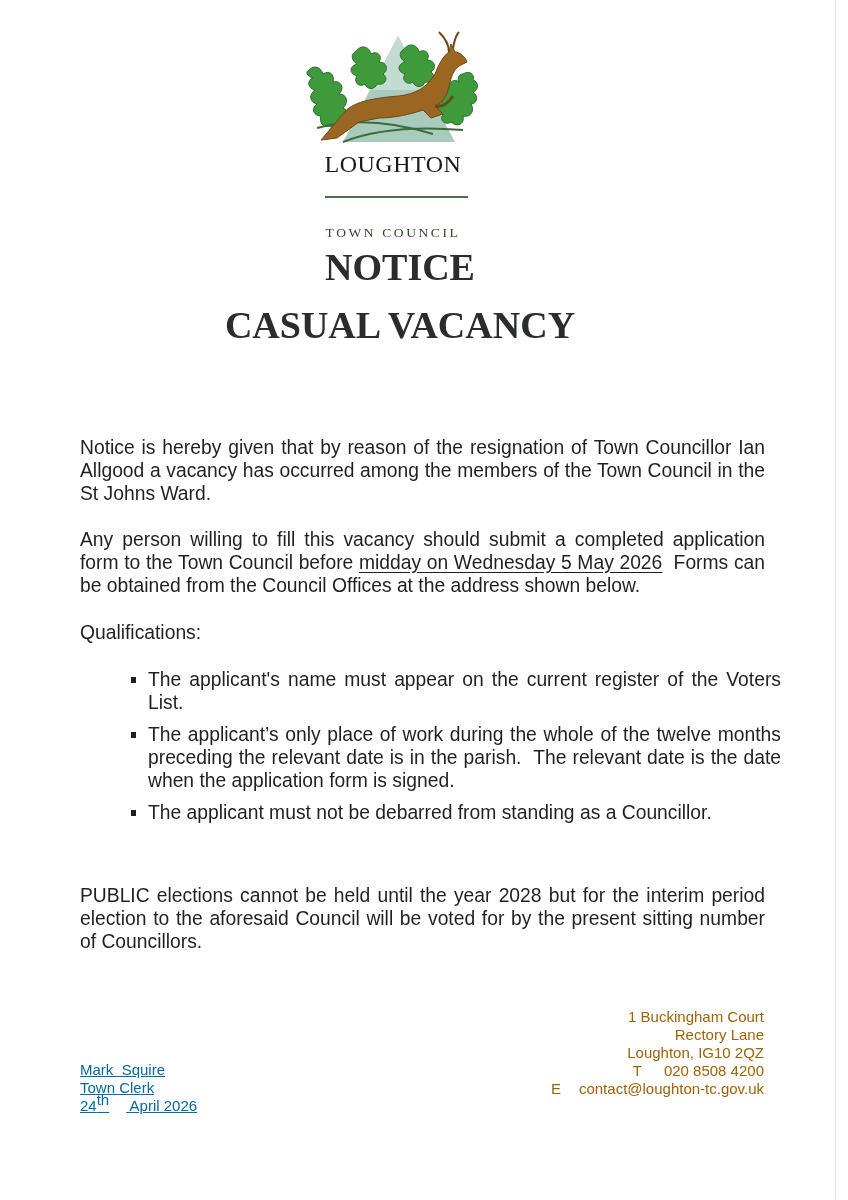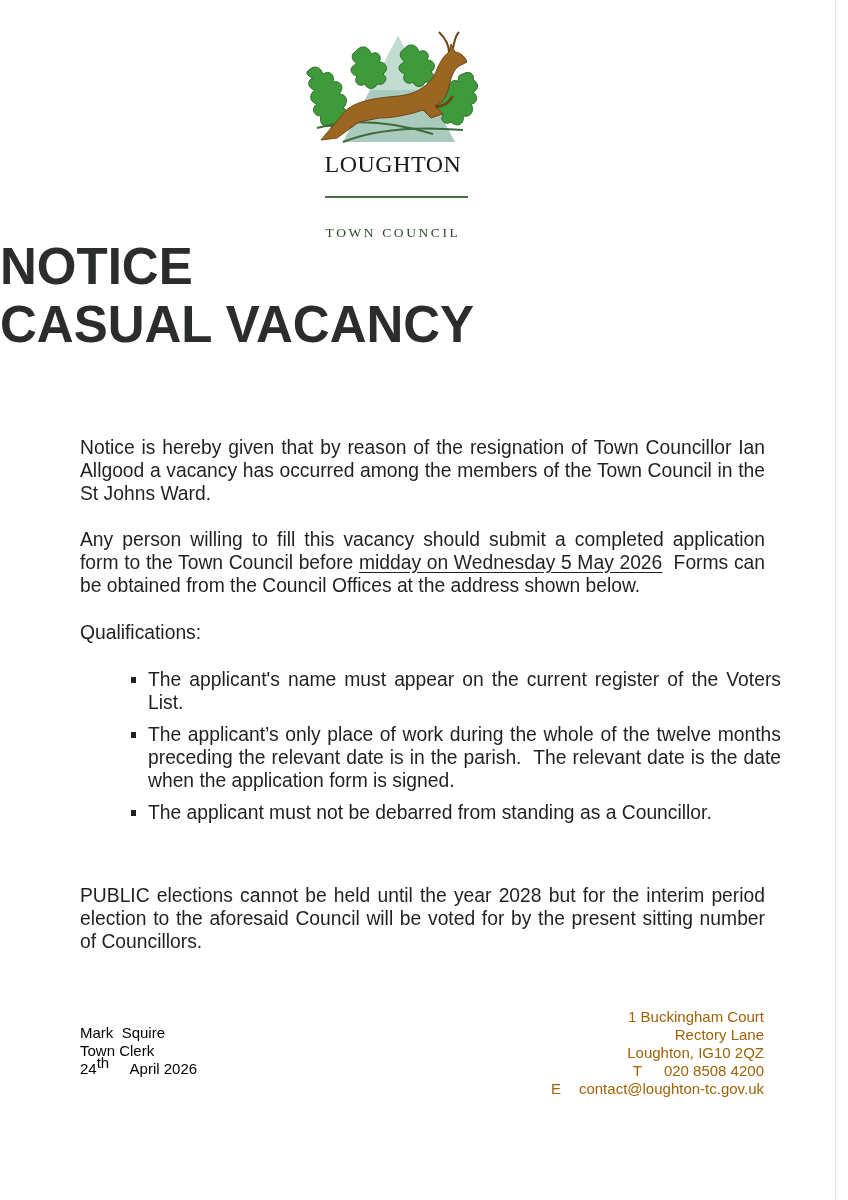--- a/index.html
+++ b/index.html
@@ -62,25 +62,26 @@
       top: 166px;
       width: 143px;
       height: 2px;
       background: #4b6e49;
     }
     .title {
       position: absolute;
       left: 0;
       top: 238px;
       width: 800px;
-      text-align: left;
+      text-align: center;
       font-weight: bold;
-      font-size: 51px;
+      font-size: 38px;
       line-height: 58px;
       color: #2a2d2c;
+      font-family: Liberation Serif, serif;
     }
     .title div { white-space: nowrap; }
     .body-text {
       position: absolute;
       left: 80px;
       width: 685px;
       font-size: 19.3px;
       line-height: 23px;
       color: #1f2120;
       text-align: justify;
@@ -111,24 +112,25 @@
       left: 35px;
       top: 9px;
       width: 5px;
       height: 6px;
       background: #1f2120;
     }
     .p4 { top: 884px; }
     .signature {
       position: absolute;
       left: 80px;
-      top: 1024px;
+      top: 1061px;
       font-size: 15px;
       line-height: 18px;
-      color: #000000;
+      color: #0369a1;
+      text-decoration: underline;
     }
     .signature sup {
       font-size: 15px;
       line-height: 0;
       vertical-align: 6px;
     }
     .address {
       position: absolute;
       left: 500px;
       top: 1008px;

